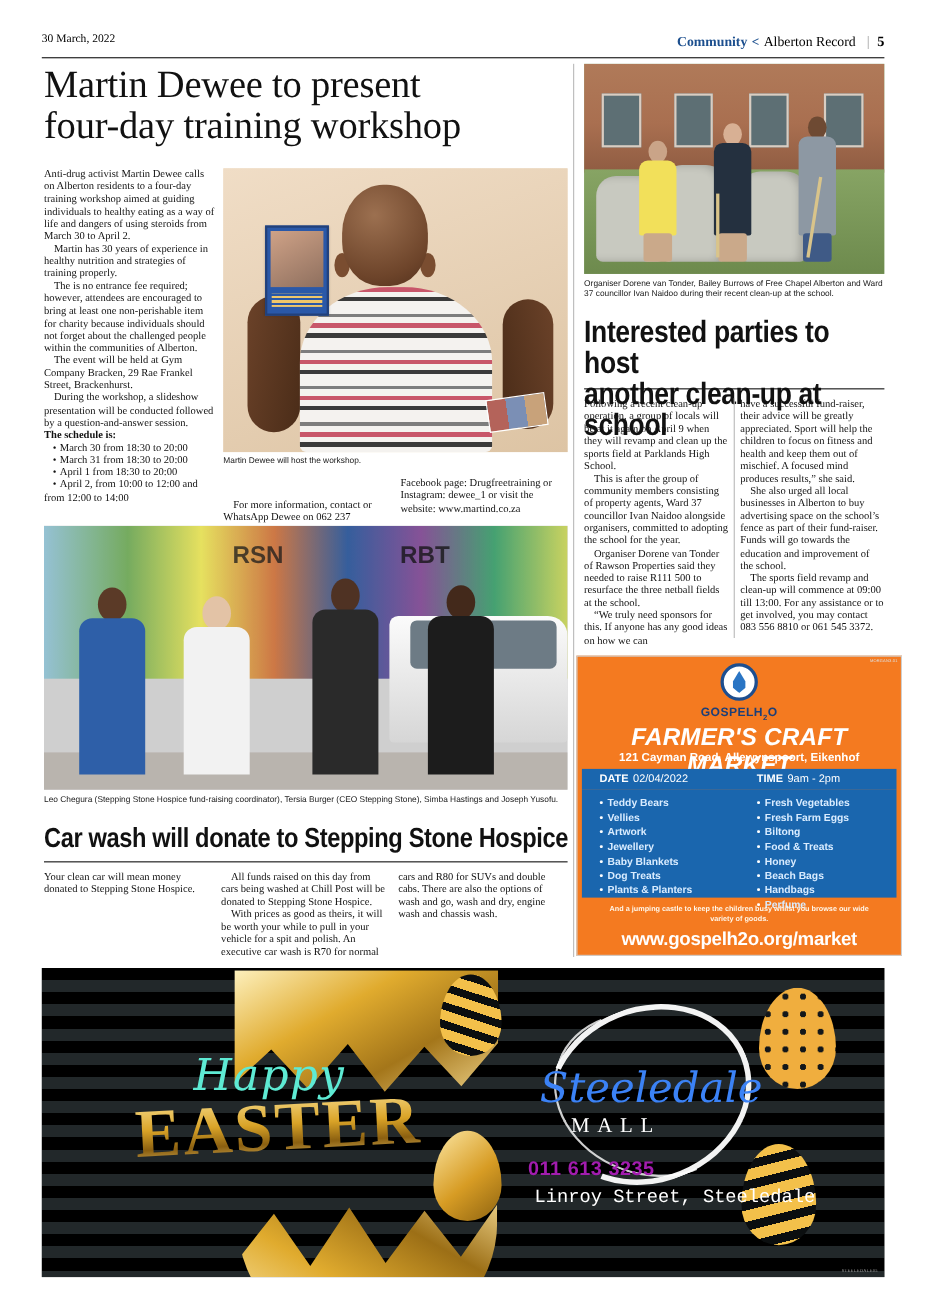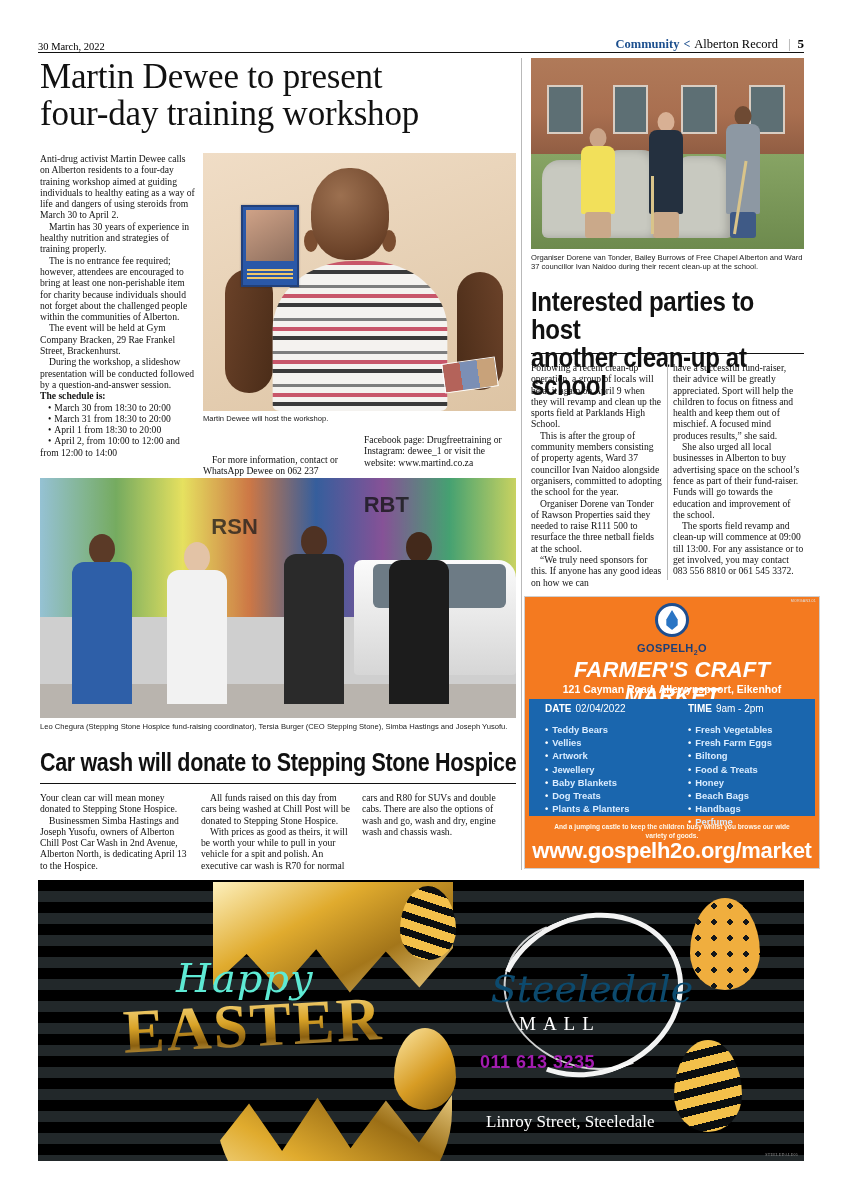--- a/index.html
+++ b/index.html
@@ -7,21 +7,21 @@
     width: 842px; height: 1191px;
     background: #ffffff;
     font-family: "Liberation Serif", serif;
     overflow: hidden;
   }
   .page { position: relative; width: 842px; height: 1191px; background:#fff; }
 
   
   .masthead {
     position:absolute; left:38px; top:30px; width:766px; height:22px;
-    display:flex; align-items:flex-end; justify-content:space-between;
+    display:flex; justify-content:space-between;
   }
   .masthead-date { font-size:10.5px; color:#000; font-family:"Liberation Serif",serif; }
   .masthead-right { display:flex; align-items:baseline; gap:4px; font-size:12px; }
   .mh-community { color:#1c4f8e; font-weight:bold; font-size:12.5px; }
   .mh-arrow { color:#1c4f8e; font-weight:bold; font-size:12px; }
   .mh-title { color:#000; font-size:12.5px; }
   .mh-bar { color:#999; font-size:13px; margin:0 3px 0 6px; }
   .mh-page { color:#000; font-weight:bold; font-size:13px; }
   .rule-top { position:absolute; left:38px; top:52px; width:766px; height:1.4px; background:#111; }
 
@@ -138,21 +138,21 @@
   .ad-bluebar .lbl { font-weight:bold; margin-right:4px; }
   .ad-bluebar .seg { flex:1; padding-left:16px; }
   .ad-bluebody { position:absolute; left:4px; right:4px; top:121px; bottom:52px; background:#1a66ae;
     display:flex; padding:5px 0 0 0; }
   .ad-bluebody ul { list-style:none; flex:1; padding-left:16px; }
   .ad-bluebody li { color:#d9ecff; font-weight:bold; font-size:9.4px; line-height:13.2px; }
   .ad-bluebody li:before { content:"\2022"; color:#ffffff; margin-right:4px; }
   .ad-foot1 { position:absolute; left:0; right:0; bottom:28px; text-align:center; color:#fff7ea;
     font-size:6.6px; font-weight:bold; line-height:9px; padding:0 18px; }
   .ad-url { position:absolute; left:0; right:0; bottom:4px; text-align:center; color:#fff;
-    font-weight:bold; font-size:22px; letter-spacing:-0.3px; }
+    font-weight:bold; font-size:17px; letter-spacing:-0.3px; }
 
   
   .ad-easter { position:absolute; overflow:hidden; background:#0c0f10; }
   .ad-easter .stripes { position:absolute; inset:0;
     background:repeating-linear-gradient(180deg,#000 0 11px,#22282a 11px 22px); }
   .ad-happy { position:absolute; left:138px; top:75px; color:#5eead4; font-size:40px;
     font-family:"DejaVu Serif", serif; font-style:italic; letter-spacing:1px; }
   .ad-eastertxt { position:absolute; left:85px; top:110px; font-size:62px; font-weight:bold;
     font-family:"Liberation Serif", serif; letter-spacing:2px; transform:rotate(-3deg);
     background:linear-gradient(180deg,#fbe49a 0%,#d9a327 45%,#8a5f10 70%,#f4d37a 100%);
@@ -168,28 +168,28 @@
   .egg.striped { background:repeating-linear-gradient(18deg,#f3c04a 0 9px,#0b0e0f 9px 16px); }
   .egg.dotted { background:#f0ae3e;
     background-image:radial-gradient(#13171a 2.6px, transparent 2.7px);
     background-size:16px 16px; }
   .egg.plain { background:linear-gradient(140deg,#fce7a4,#d79c24 55%,#8d6311); }
   .steeledale { position:absolute; left:495px; top:915px; width:190px; height:160px; }
   .sd-ring { position:absolute; inset:0; border:5px solid #fff; border-radius:50%;
     border-left-color:transparent; transform:rotate(-22deg); opacity:.95; }
   .sd-ring2 { position:absolute; inset:7px; border:2px solid #fff; border-radius:50%;
     border-right-color:transparent; border-top-color:transparent; transform:rotate(20deg); opacity:.8;}
-  .sd-name { position:absolute; left:-8px; top:52px; width:210px; text-align:center; color:#0c4a6e;
+  .sd-name { position:absolute; left:-8px; top:52px; width:210px; text-align:center; color:#3b82f6;
     font-family:"DejaVu Serif", serif; font-style:italic; font-size:38px; letter-spacing:0px; }
   .sd-mall { position:absolute; left:24px; top:98px; width:190px; text-align:left; color:#fff;
     font-family:"Liberation Serif", serif; font-size:19px; letter-spacing:7px; }
   .sd-phone { position:absolute; left:480px; top:1052px; color:#a21caf; font-family:"Liberation Sans", sans-serif;
     font-weight:bold; font-size:18px; letter-spacing:0.5px; }
-  .sd-addr { position:absolute; left:486px; top:1080px; color:#fff; font-family:Liberation Serif, serif;
-    font-size:17px;margin-top:32px; }
+  .sd-addr { position:absolute; left:486px; top:1080px; color:#fff; font-family:Liberation Mono, monospace;
+    font-size:17px; }
   .ad-easter .code { position:absolute; right:6px; bottom:4px; font-size:4px; color:#9a9a9a; letter-spacing:.3px; }
 </style>
 </head>
 <body>
 
 <div class="page">
 
   <div class="masthead">
     <div class="masthead-date">30 March, 2022</div>
     <div class="masthead-right">
@@ -336,21 +336,21 @@
         <li>Handbags</li>
         <li>Perfume</li>
       </ul>
     </div>
     <div class="ad-foot1">And a jumping castle to keep  the children busy whilst you browse our wide variety of goods.</div>
     <div class="ad-url">www.gospelh2o.org/market</div>
   </div>
 
   <div class="photo ph3" style="left:40px; top:478px; width:476px; height:240px;">
     <div class="wallart"></div>
-    <div class="graf" style="left:36%;margin-top:22px;">RSN</div>
+    <div class="graf" style="left:36%;">RSN</div>
     <div class="graf" style="left:68%; color:#111;">RBT</div>
     <div class="car"></div>
     <div class="carwin"></div>
     <div class="floor"></div>
     <div class="p" style="left:4%; width:86px; height:170px;">
       <div class="h" style="background:#5b3a27;"></div>
       <div class="b" style="background:#2e5fa8;"></div>
     </div>
     <div class="p" style="left:24%; width:86px; height:162px;">
       <div class="h" style="background:#e3c3a6;"></div>
@@ -366,21 +366,20 @@
     </div>
   </div>
   <div class="caption" style="left:40px; top:722px; width:476px;">Leo Chegura (Stepping Stone Hospice fund-raising coordinator), Tersia Burger (CEO Stepping Stone), Simba Hastings and Joseph Yusofu.</div>
 
   <div class="hl-cond" style="position:absolute; left:40px; top:750px; width:560px; font-size:25px;">Car wash will donate to Stepping Stone Hospice</div>
 
   <div class="hrule" style="left:40px; top:783px; width:476px;"></div>
 
   <div class="body-col" style="left:40px; top:792px; width:152px;">
     <p class="noind">Your clean car will mean money donated to Stepping Stone Hospice.</p>
-    <p>Businessmen Simba Hastings and Joseph Yusofu, owners of Alberton Chill Post Car Wash in 2nd Avenue, Alberton North, is dedicating April 13 to the Hospice.</p>
   </div>
   <div class="body-col" style="left:201px; top:792px; width:152px;">
     <p>All funds raised on this day from cars being washed at Chill Post will be donated to Stepping Stone Hospice.</p>
     <p>With prices as good as theirs, it will be worth your while to pull in your vehicle for a spit and polish. An executive car wash is R70 for normal</p>
   </div>
   <div class="body-col" style="left:362px; top:792px; width:152px;">
     <p class="noind">cars and R80 for SUVs and double cabs. There are also the options of wash and go, wash and dry, engine wash and chassis wash.</p>
   </div>
 
   <div class="ad-easter" style="left:38px; top:880px; width:766px; height:281px;">

